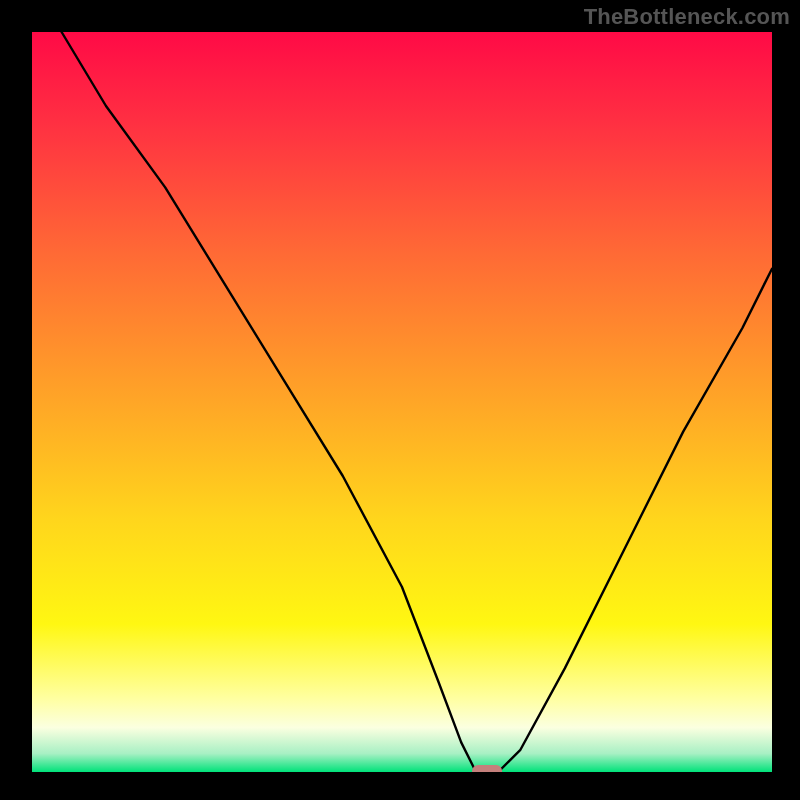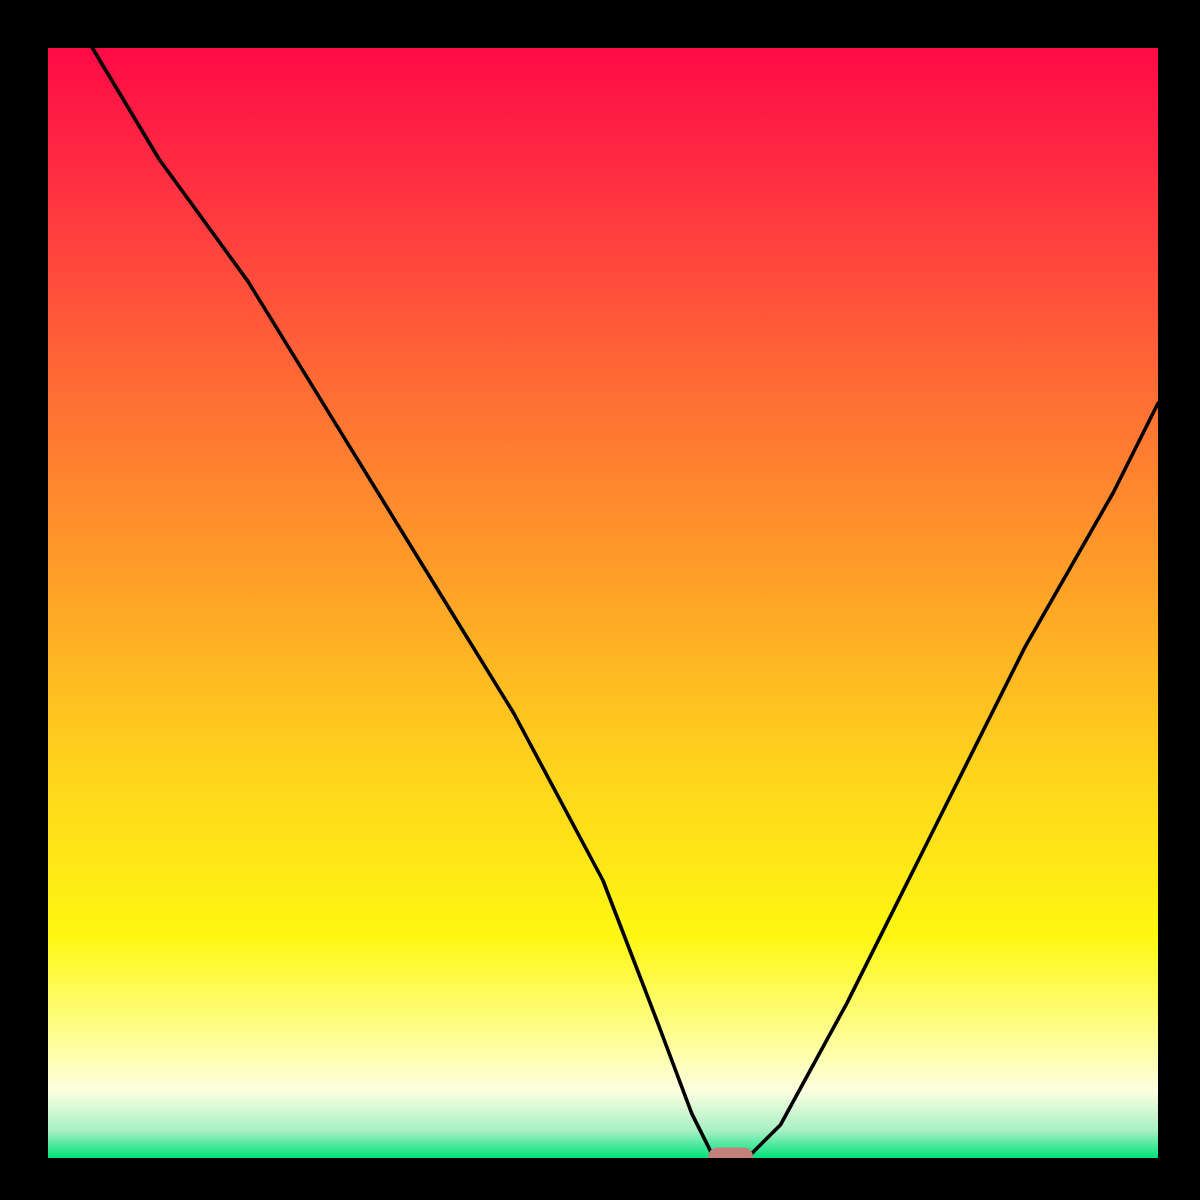--- a/index.html
+++ b/index.html
@@ -30,20 +30,21 @@
   svg {
     position: absolute;
     top: 0;
     left: 0;
   }
 </style>
 </head>
 <body>
 <div class="container">
 
+<div class="watermark">TheBottleneck.com</div>
 
 <svg id="chart-svg" width="800" height="800" viewBox="0 0 800 800">
   <defs>
     <linearGradient id="bg-grad" x1="0" y1="0" x2="0" y2="1">
           <stop offset="0%" stop-color="#ff0a46"></stop>
           <stop offset="12%" stop-color="#ff2f42"></stop>
           <stop offset="30%" stop-color="#ff6a35"></stop>
           <stop offset="48%" stop-color="#ffa028"></stop>
           <stop offset="66%" stop-color="#ffd61c"></stop>
           <stop offset="80%" stop-color="#fff712"></stop>

